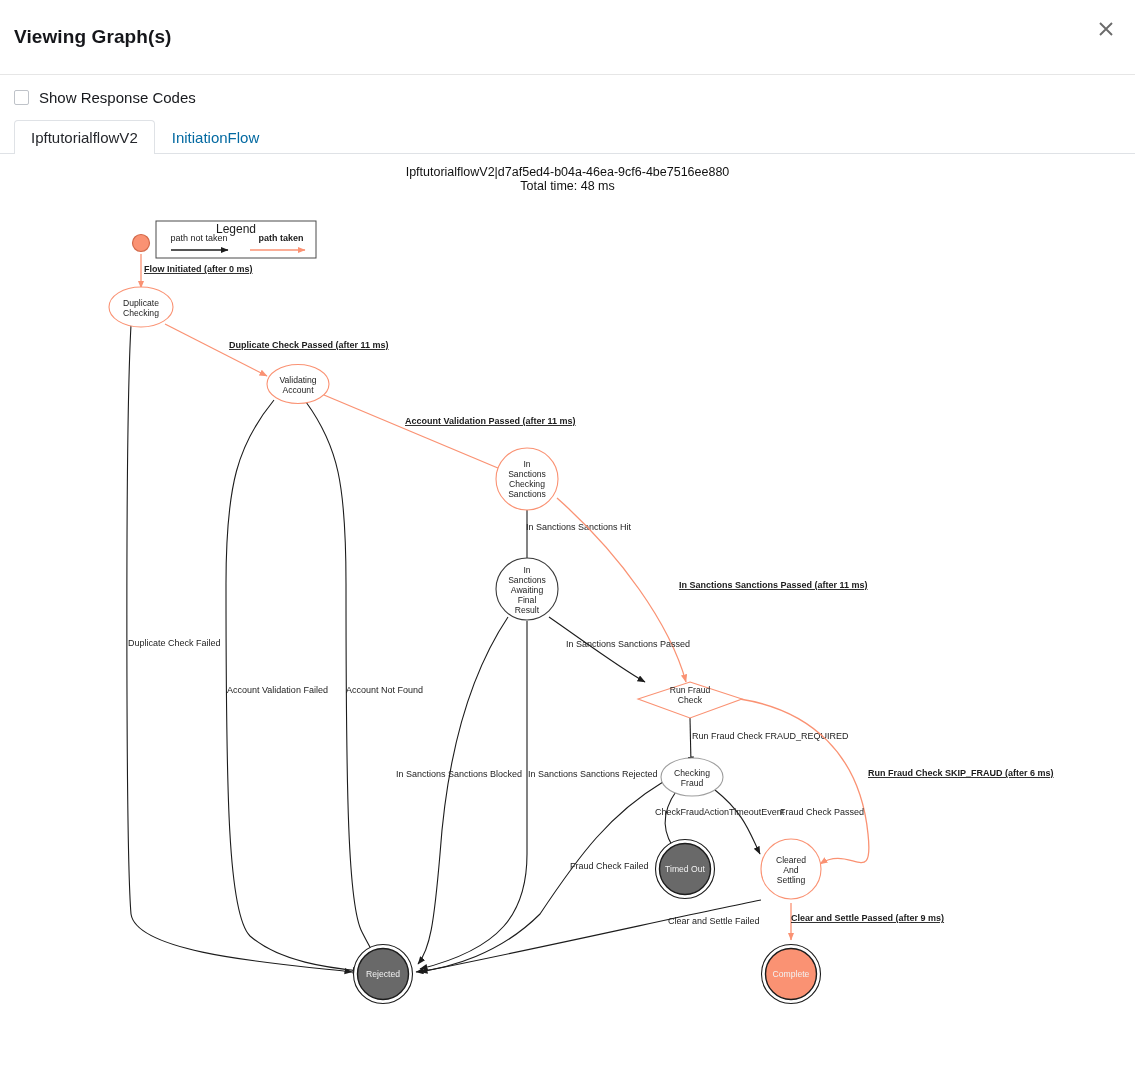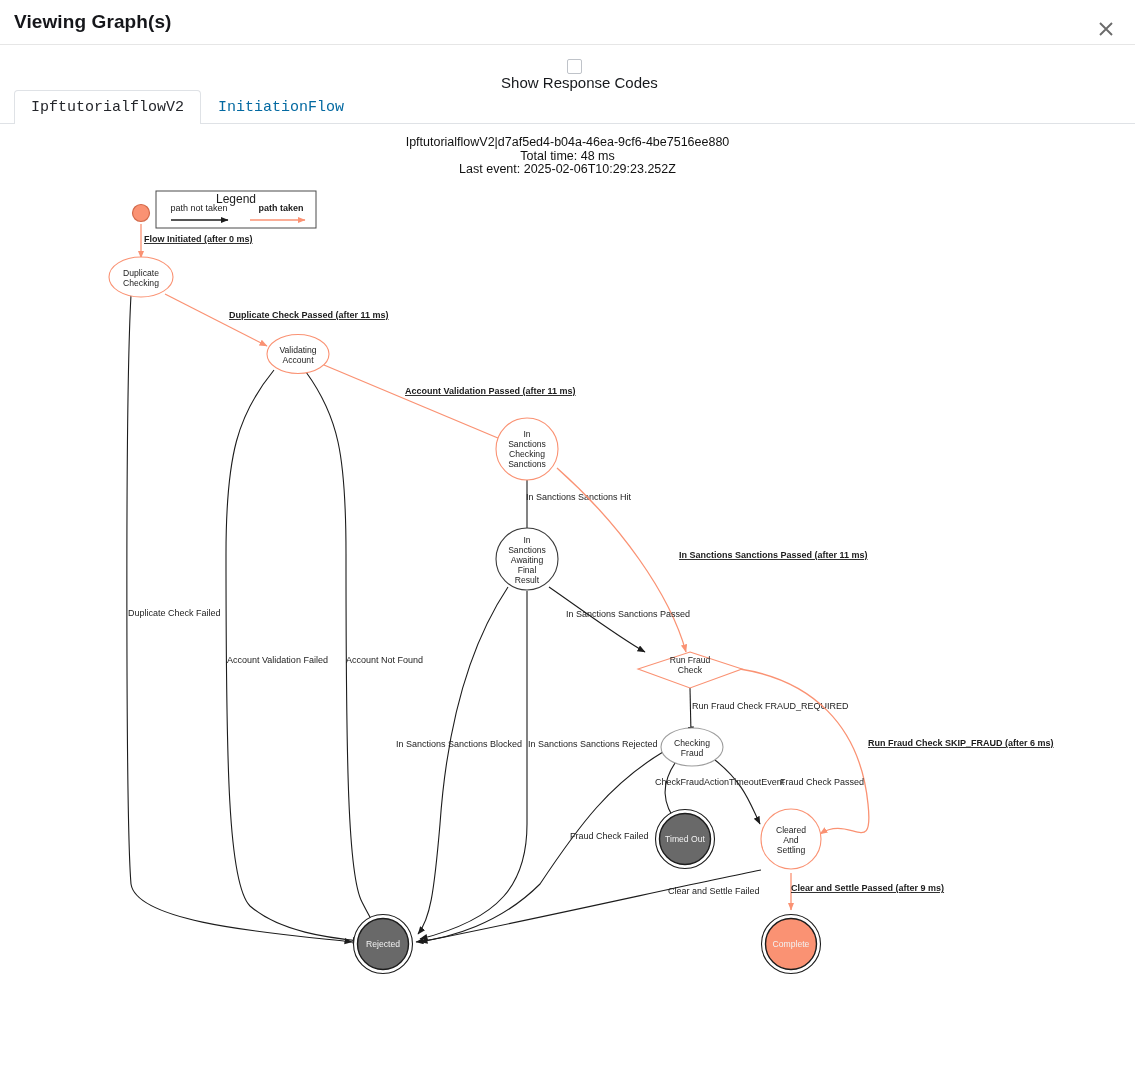--- a/index.html
+++ b/index.html
@@ -6,54 +6,54 @@
   body{
     width:1135px;height:1091px;
     background:#ffffff;
     font-family:"Liberation Sans", sans-serif;
     color:#1a1a1a;
     overflow:hidden;
   }
   
   .modal-header{
     position:relative;
-    height:45px;
+    height:75px;
     box-sizing:border-box;
     border-bottom:1px solid #e6e6e6;
     display:flex;align-items:center;
   }
   .modal-title{
     font-size:19px;font-weight:bold;letter-spacing:.1px;
     margin-left:14px;color:#15161a;
   }
   .close-btn{
     position:absolute;right:12px;top:12px;
     width:34px;height:34px;border:none;background:transparent;
     cursor:pointer;display:flex;align-items:center;justify-content:center;
   }
   .close-btn svg{display:block;}
   
   .options-row{
     display:flex;align-items:center;
-    padding:14px 0 0 14px;height:30px;box-sizing:border-box;flex-direction:column;
+    padding:14px 0 0 14px;height:30px;box-sizing:border-box;
   }
   .cb-box{
     width:15px;height:15px;box-sizing:border-box;
     border:1px solid #bfc3c9;border-radius:2px;background:#fff;
     cursor:pointer;flex:0 0 auto;
   }
   .cb-label{
     font-size:15px;margin-left:10px;color:#16181c;
   }
   
   .tabs{
     display:flex;align-items:flex-end;
     height:40px;margin-top:9px;
     border-bottom:1px solid #dfe2e6;
-    padding-left:14px;box-sizing:border-box;font-family:Liberation Mono, monospace;
+    padding-left:14px;box-sizing:border-box;
   }
   .tab{
     font-size:15px;padding:9px 16px 9px 16px;
     box-sizing:border-box;cursor:pointer;
     border:1px solid transparent;border-bottom:none;
     border-radius:4px 4px 0 0;line-height:1;
     position:relative;top:1px;
   }
   .tab.active{
     background:#fff;border-color:#dfe2e6;color:#24262b;
@@ -100,21 +100,20 @@
 <div class="tabs">
   <div class="tab active">IpftutorialflowV2</div>
   <div class="tab inactive">InitiationFlow</div>
 </div>
 
 <div class="graph-wrap">
 
   <div class="graph-title">
     <div>IpftutorialflowV2|d7af5ed4-b04a-46ea-9cf6-4be7516ee880</div>
     <div>Total time: 48 ms</div>
-    <div>Last event: 2025-02-06T10:29:23.252Z</div>
   </div>
 
   <svg class="graph" width="1135" height="950" viewBox="0 0 1135 950">
     <defs>
       <marker id="ar-b" markerWidth="9" markerHeight="9" refX="7.5" refY="3.2" orient="auto" markerUnits="userSpaceOnUse">
         <path d="M0,0 L8,3.2 L0,6.4 z" fill="#1c1c1c"></path>
       </marker>
       <marker id="ar-o" markerWidth="9" markerHeight="9" refX="7.5" refY="3.2" orient="auto" markerUnits="userSpaceOnUse">
         <path d="M0,0 L8,3.2 L0,6.4 z" fill="#fa9273"></path>
       </marker>

